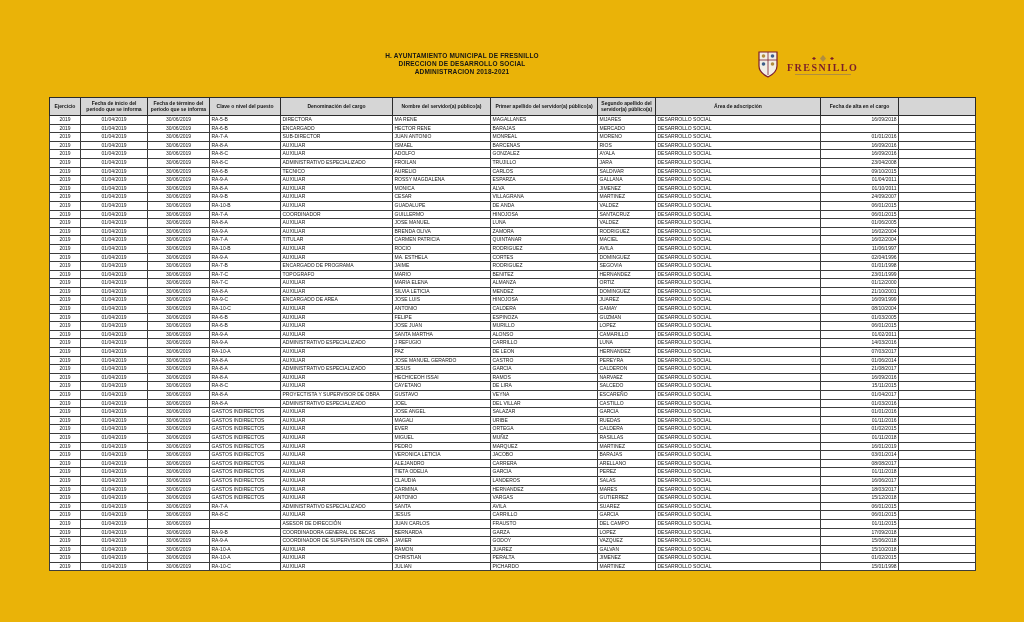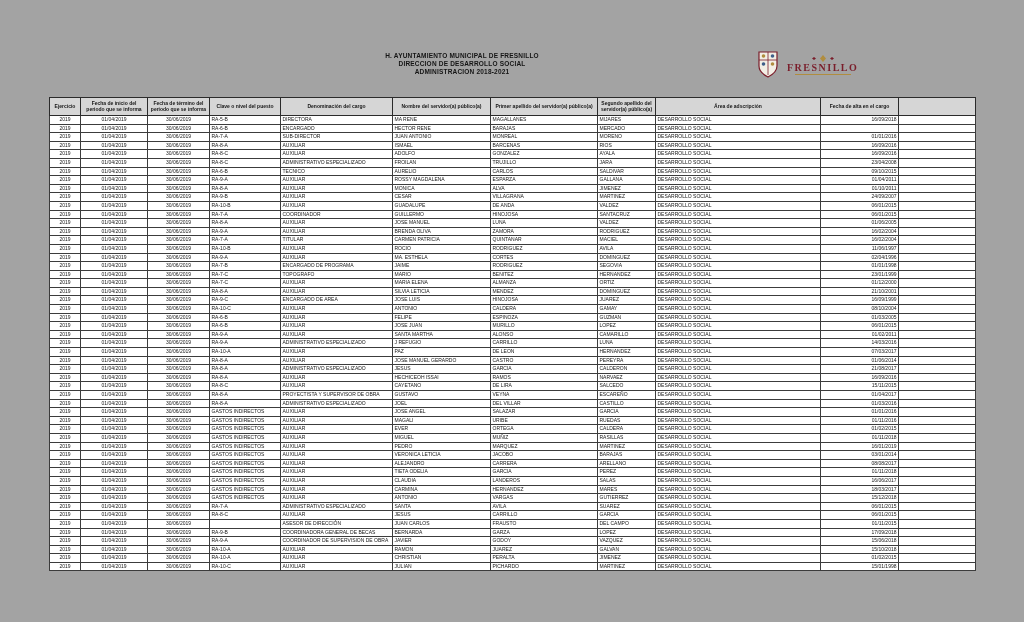--- a/index.html
+++ b/index.html
@@ -1,17 +1,17 @@
 <!DOCTYPE html>
 <html><head>
 <meta charset="utf-8">
 <style>
   * { margin:0; padding:0; box-sizing:border-box; }
   html,body { width:1024px; height:622px; background:#ffffff; font-family:"Liberation Sans", sans-serif; color:#151515; }
-  .page { position:relative; width:1024px; height:622px; background:#a3a3a3; overflow:hidden; }
+  .page { position:relative; width:1024px; height:622px; background:#eab308; overflow:hidden; }
 
   
   .title-block { position:absolute; top:52px; left:302px; width:320px; text-align:center; font-weight:bold; }
   .title-line { font-size:6.5px; line-height:8px; letter-spacing:0.2px; }
 
   
   .logo-block { position:absolute; top:50px; left:756px; display:flex; align-items:center; gap:7px; }
   .wordmark { display:flex; flex-direction:column; align-items:center; }
   .ornament { line-height:6px; }
   .wordmark-text { font-family:"Liberation Serif", serif; font-weight:bold; font-size:10px; letter-spacing:1.5px; color:#7a1e2b; }

